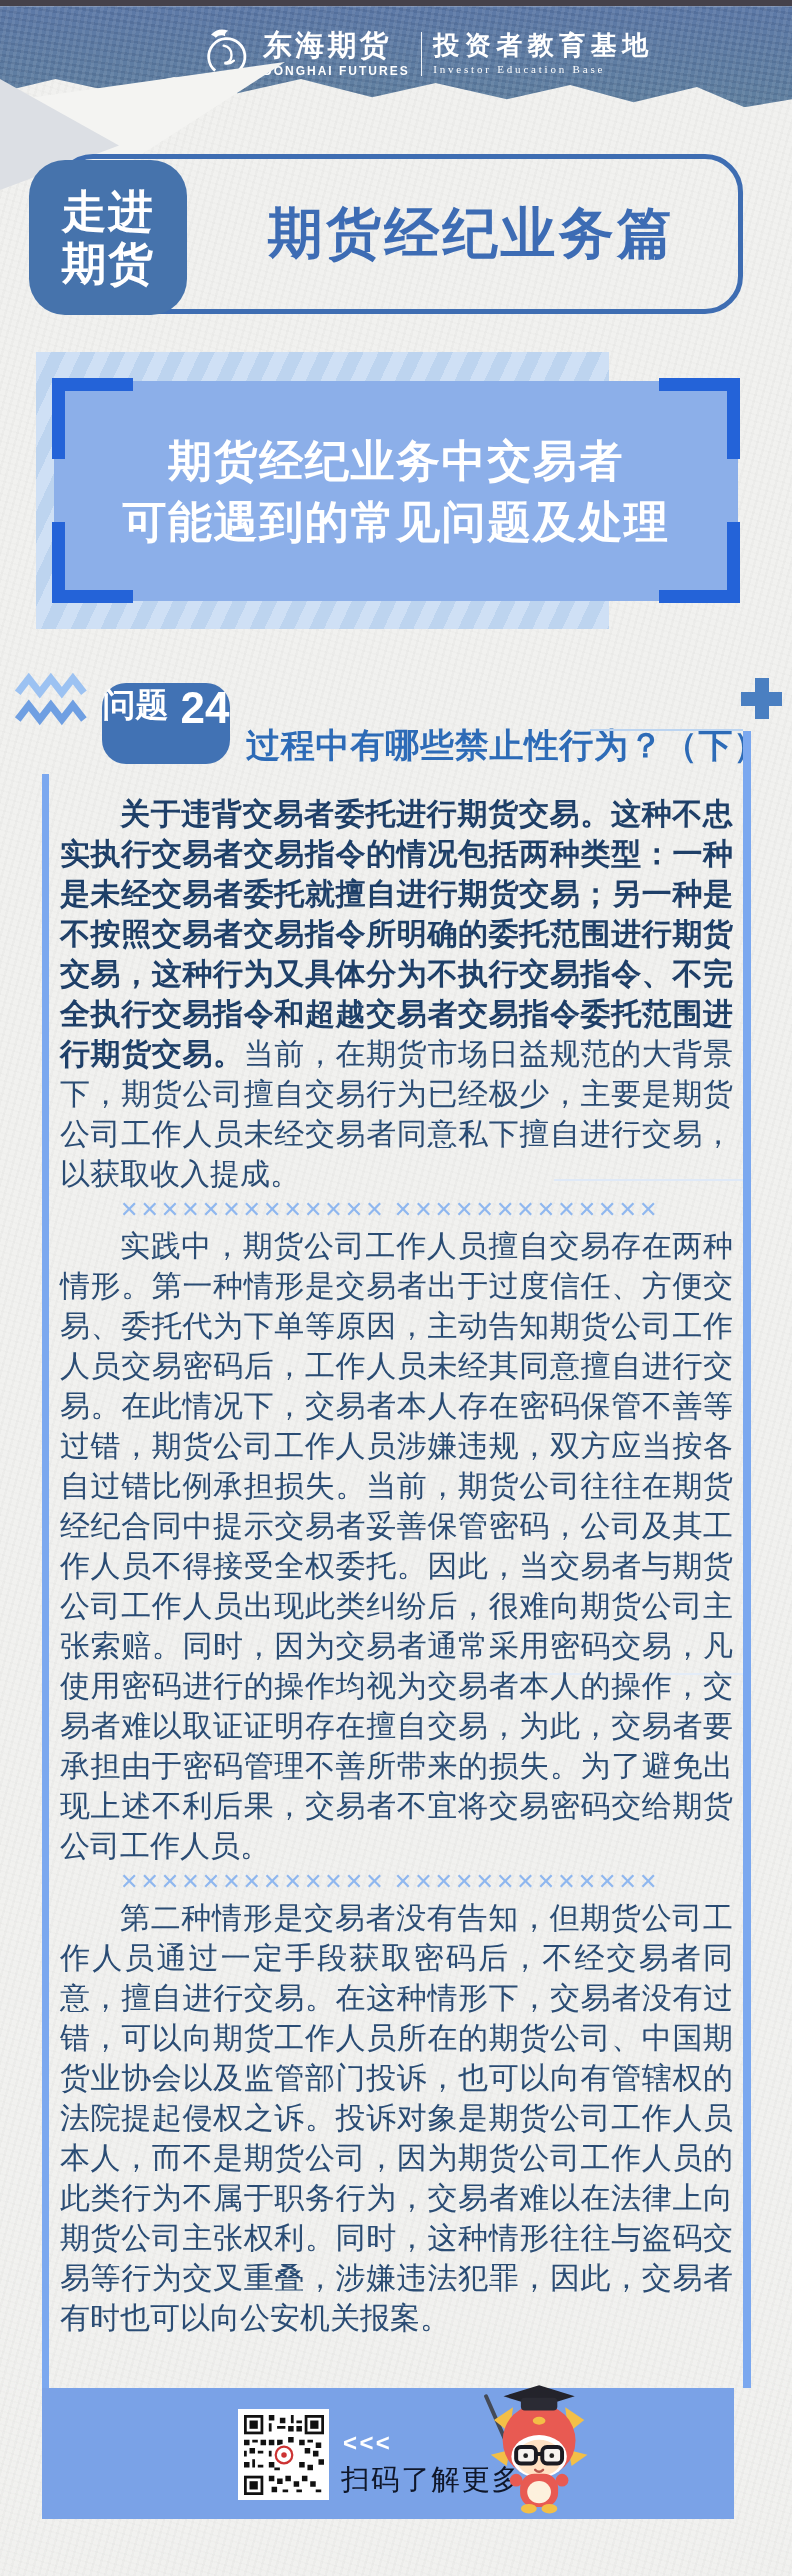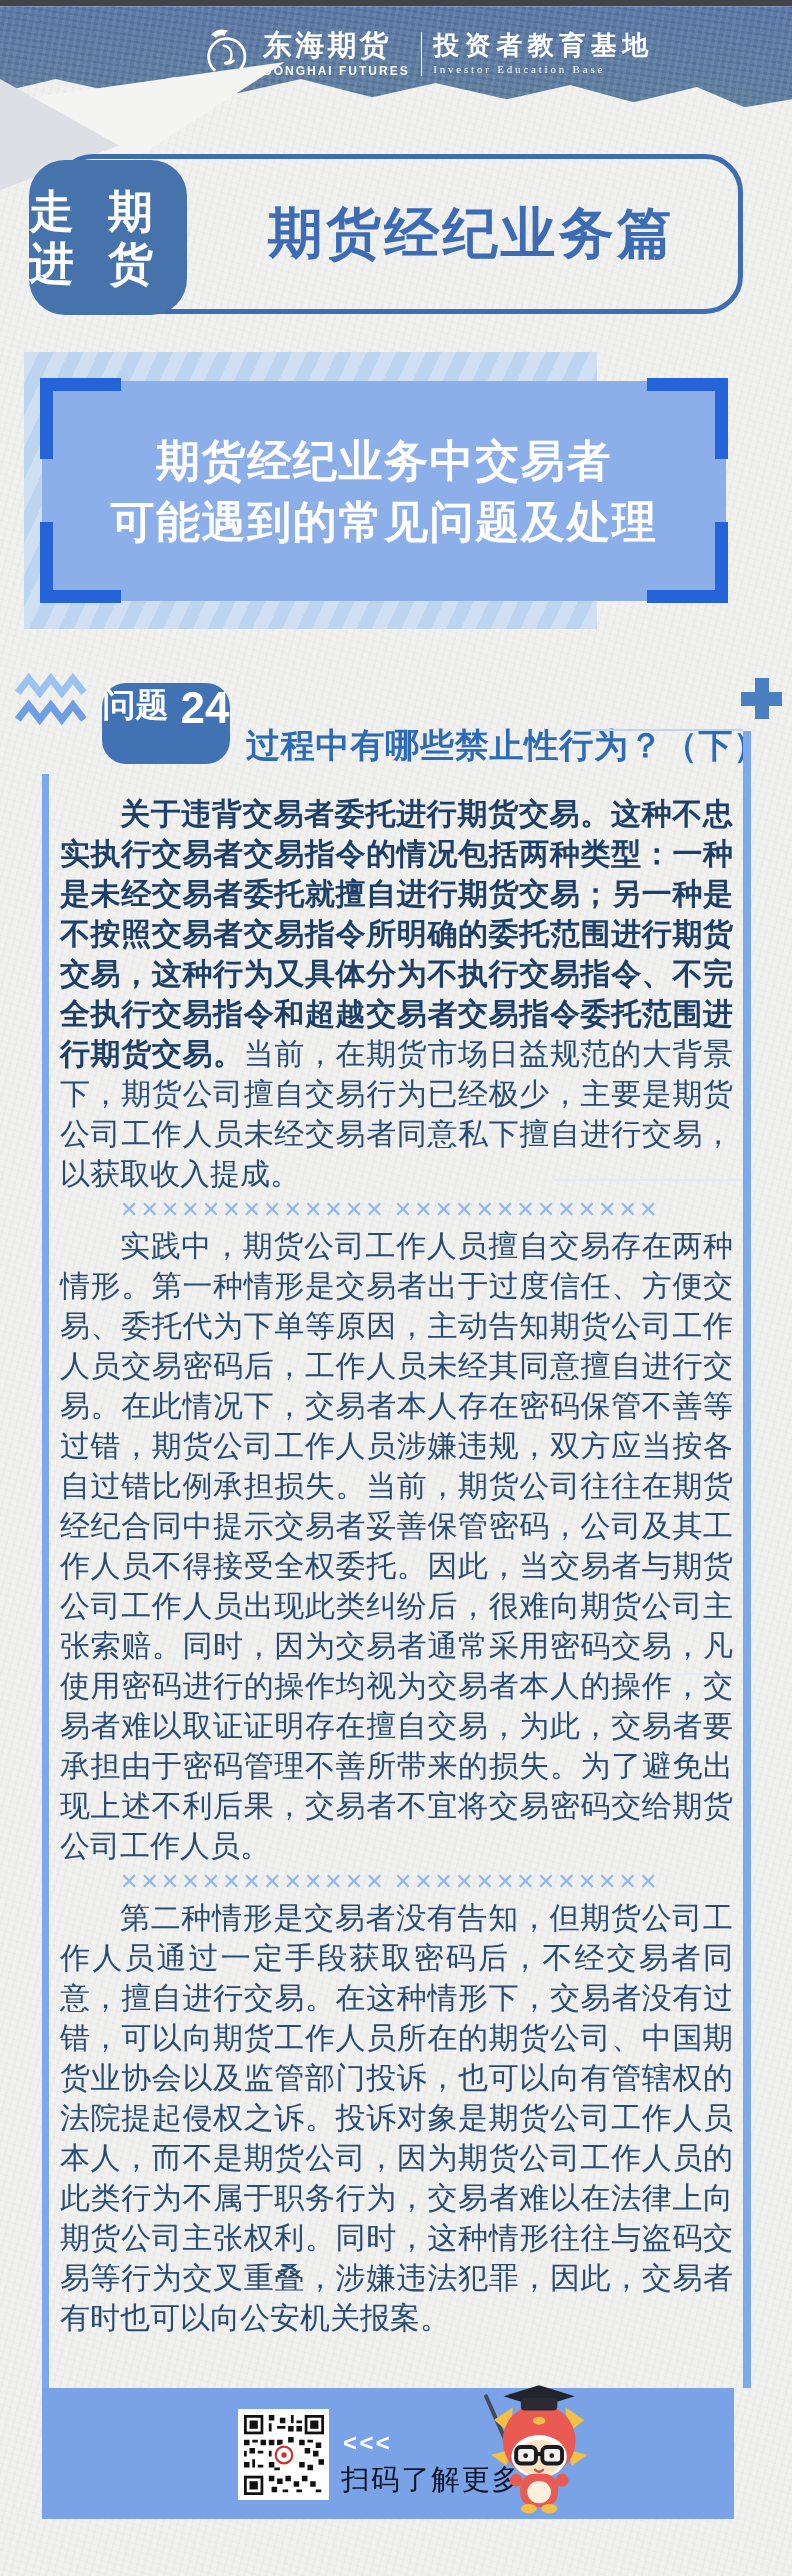--- a/index.html
+++ b/index.html
@@ -26,26 +26,26 @@
   .brand-cn{font-size:29px;font-weight:700;letter-spacing:3.2px;}
   .brand-en{font-size:12px;font-weight:700;letter-spacing:2px;margin-top:4px;}
   .vdiv{width:1.6px;height:44px;background:rgba(255,255,255,0.92);}
   .edu-col{display:flex;flex-direction:column;line-height:1.05;}
   .edu-cn{font-size:26px;font-weight:600;letter-spacing:5.5px;}
   .edu-en{font-size:11px;font-weight:500;letter-spacing:2.8px;margin-top:4.8px;font-family:"Liberation Serif","DejaVu Serif",serif;}
   
   .title-box{position:absolute;left:55px;top:154px;width:688px;height:160px;
     border:5.5px solid #3e6db2;border-radius:38px;box-sizing:border-box;}
   .series-badge{position:absolute;left:29px;top:160px;width:158px;height:155px;background:#4673ac;
-    border-radius:36px;display:flex;flex-direction:row;align-items:center;justify-content:center;
+    border-radius:36px;display:flex;flex-direction:column;align-items:center;justify-content:center;
     color:#fff;font-size:45px;font-weight:900;line-height:52px;letter-spacing:1.6px;}
   .series-title{position:absolute;left:198px;top:154px;width:547px;height:160px;display:flex;
     align-items:center;justify-content:center;color:#3d6cb4;font-size:55px;font-weight:900;letter-spacing:3.2px;}
   
-  .banner{position:absolute;left:24px;top:352px;width:573px;height:277px;
+  .banner{position:absolute;left:36px;top:352px;width:573px;height:277px;
     background:repeating-linear-gradient(115deg,#cfe0f5 0 13.5px,#bdd4ef 13.5px 27px);}
   .banner-panel{position:absolute;left:18px;top:28.5px;width:684px;height:220px;background:#8cafe9;}
   .corner{position:absolute;width:68px;height:68px;border-color:#2463d8;border-style:solid;border-width:0;}
   .c-tl{left:-2.4px;top:-2.4px;border-left-width:13.5px;border-top-width:13.5px;}
   .c-tr{right:-2.4px;top:-2.4px;border-right-width:13.5px;border-top-width:13.5px;}
   .c-bl{left:-2.4px;bottom:-2.4px;border-left-width:13.5px;border-bottom-width:13.5px;}
   .c-br{right:-2.4px;bottom:-2.4px;border-right-width:13.5px;border-bottom-width:13.5px;}
   .banner-text{position:absolute;inset:0;display:flex;flex-direction:column;align-items:center;justify-content:center;
     color:#fff;font-size:44px;font-weight:900;line-height:61px;letter-spacing:1.6px;text-align:center;}
   

